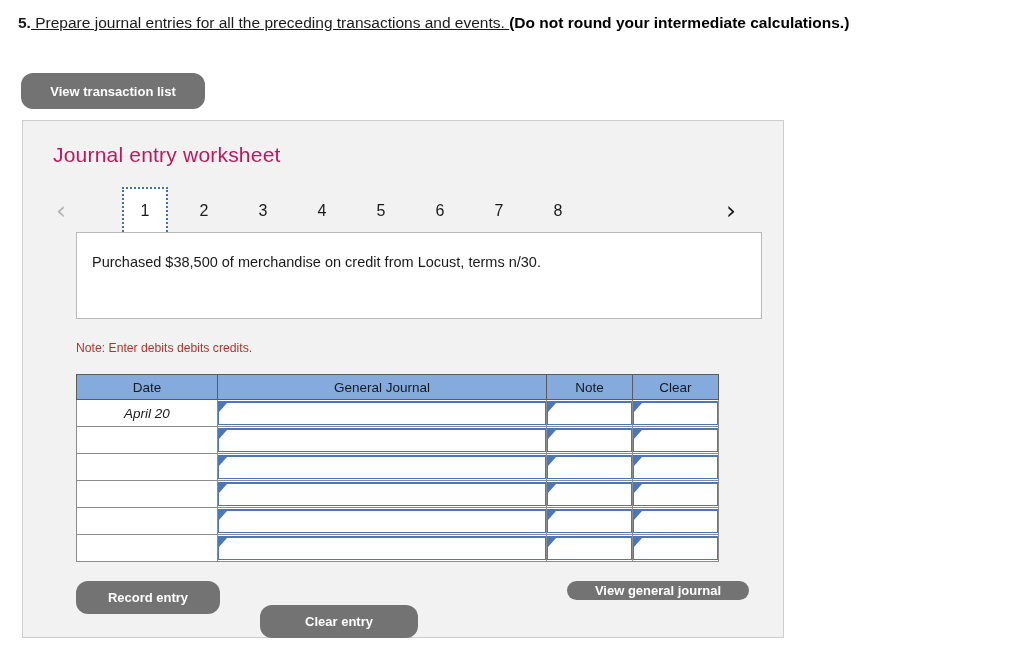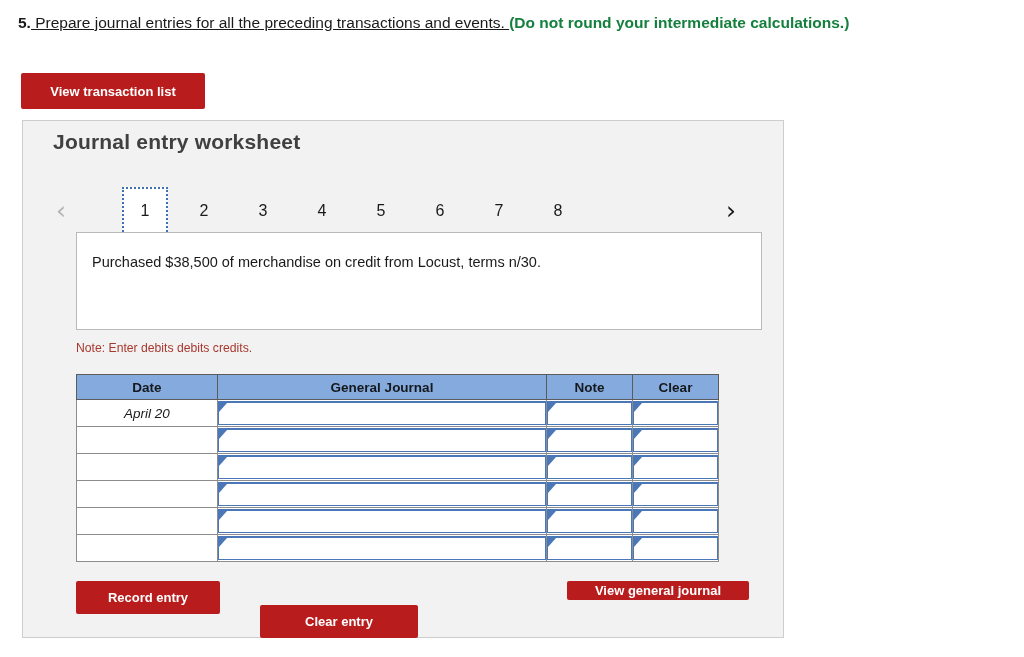--- a/index.html
+++ b/index.html
@@ -26,34 +26,34 @@
   }
   .q-num {
     font-weight: bold;
   }
   .q-text {
     font-weight: normal;
     text-decoration: underline;
   }
   .q-note {
     font-weight: bold;
-    color: #15803d;
+    color: #000000;
   }
 
   
   .btn {
     display: inline-flex;
     align-items: center;
     justify-content: center;
-    background: #b91c1c;
+    background: #737373;
     color: #ffffff;
     font-weight: bold;
     font-size: 13px;
     border: none;
-    border-radius: 2px;
+    border-radius: 12px;
     cursor: pointer;
     font-family: "Liberation Sans", sans-serif;
     letter-spacing: 0px;
   }
 
   .btn-view-transactions {
     position: absolute;
     left: 21px;
     top: 73px;
     width: 184px;
@@ -68,25 +68,25 @@
     width: 762px;
     height: 518px;
     background: #f2f2f2;
     border: 1px solid #cdcdcd;
     box-sizing: border-box;
   }
 
   .worksheet-title {
     position: absolute;
     left: 30px;
-    top: 9px;
+    top: 22px;
     font-size: 21px;
-    font-weight: bold;
+    font-weight: normal;
     letter-spacing: 0.2px;
-    color: #404040;
+    color: #be185d;
   }
 
   
   .tab-bar {
     position: absolute;
     left: 0px;
     top: 64px;
     width: 762px;
     height: 52px;
   }
@@ -124,21 +124,21 @@
     background: #ffffff;
     border: 2px dotted #3c6fb4;
   }
 
   
   .txn-box {
     position: absolute;
     left: 53px;
     top: 111px;
     width: 686px;
-    height: 98px;
+    height: 87px;
     background: #ffffff;
     border: 1px solid #b9b9b9;
     box-sizing: border-box;
   }
   .txn-text {
     position: absolute;
     left: 15px;
     top: 21px;
     font-size: 14.5px;
     color: #1a1a1a;
@@ -158,21 +158,21 @@
     left: 53px;
     top: 253px;
     border-collapse: collapse;
     table-layout: fixed;
     background: #ffffff;
   }
   .jtable th {
     background: #85abde;
     border: 1px solid #5b5b5b;
     font-size: 13.5px;
-    font-weight: bold;
+    font-weight: normal;
     color: #15181c;
     height: 24px;
     padding: 0;
     text-align: center;
   }
   .jtable td {
     border: 1px solid #8c8c8c;
     height: 26px;
     padding: 0;
     vertical-align: middle;

